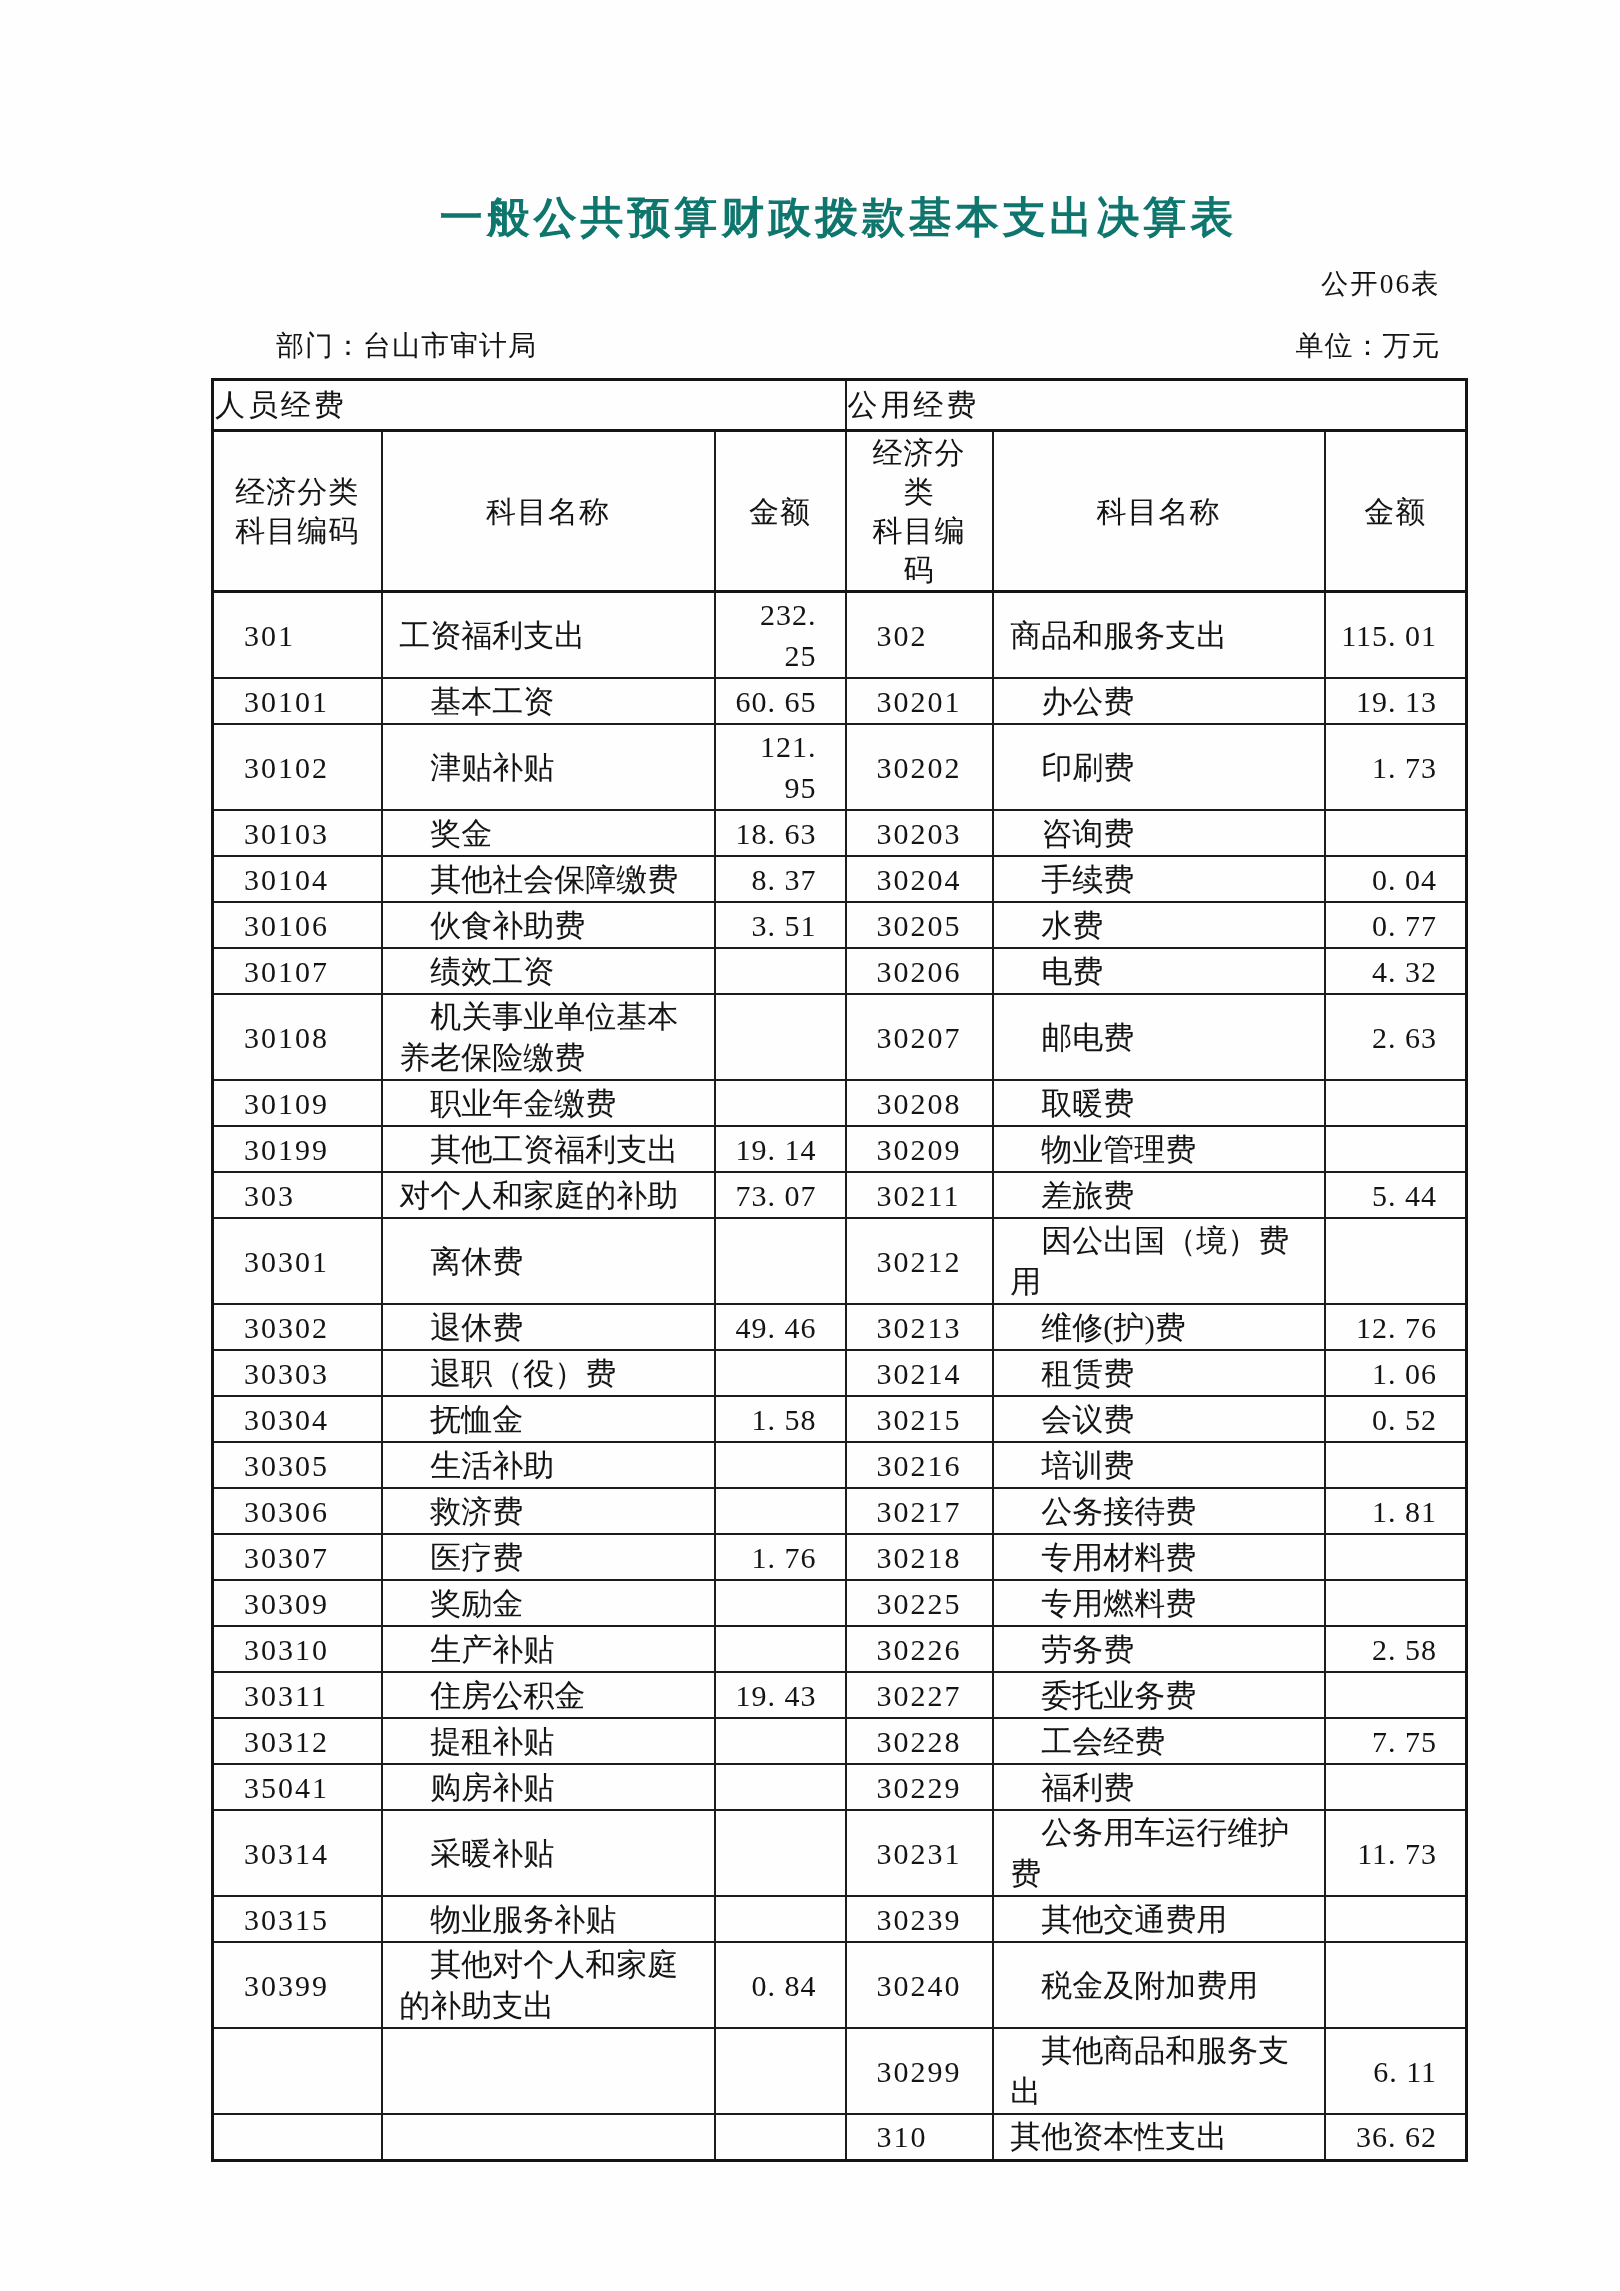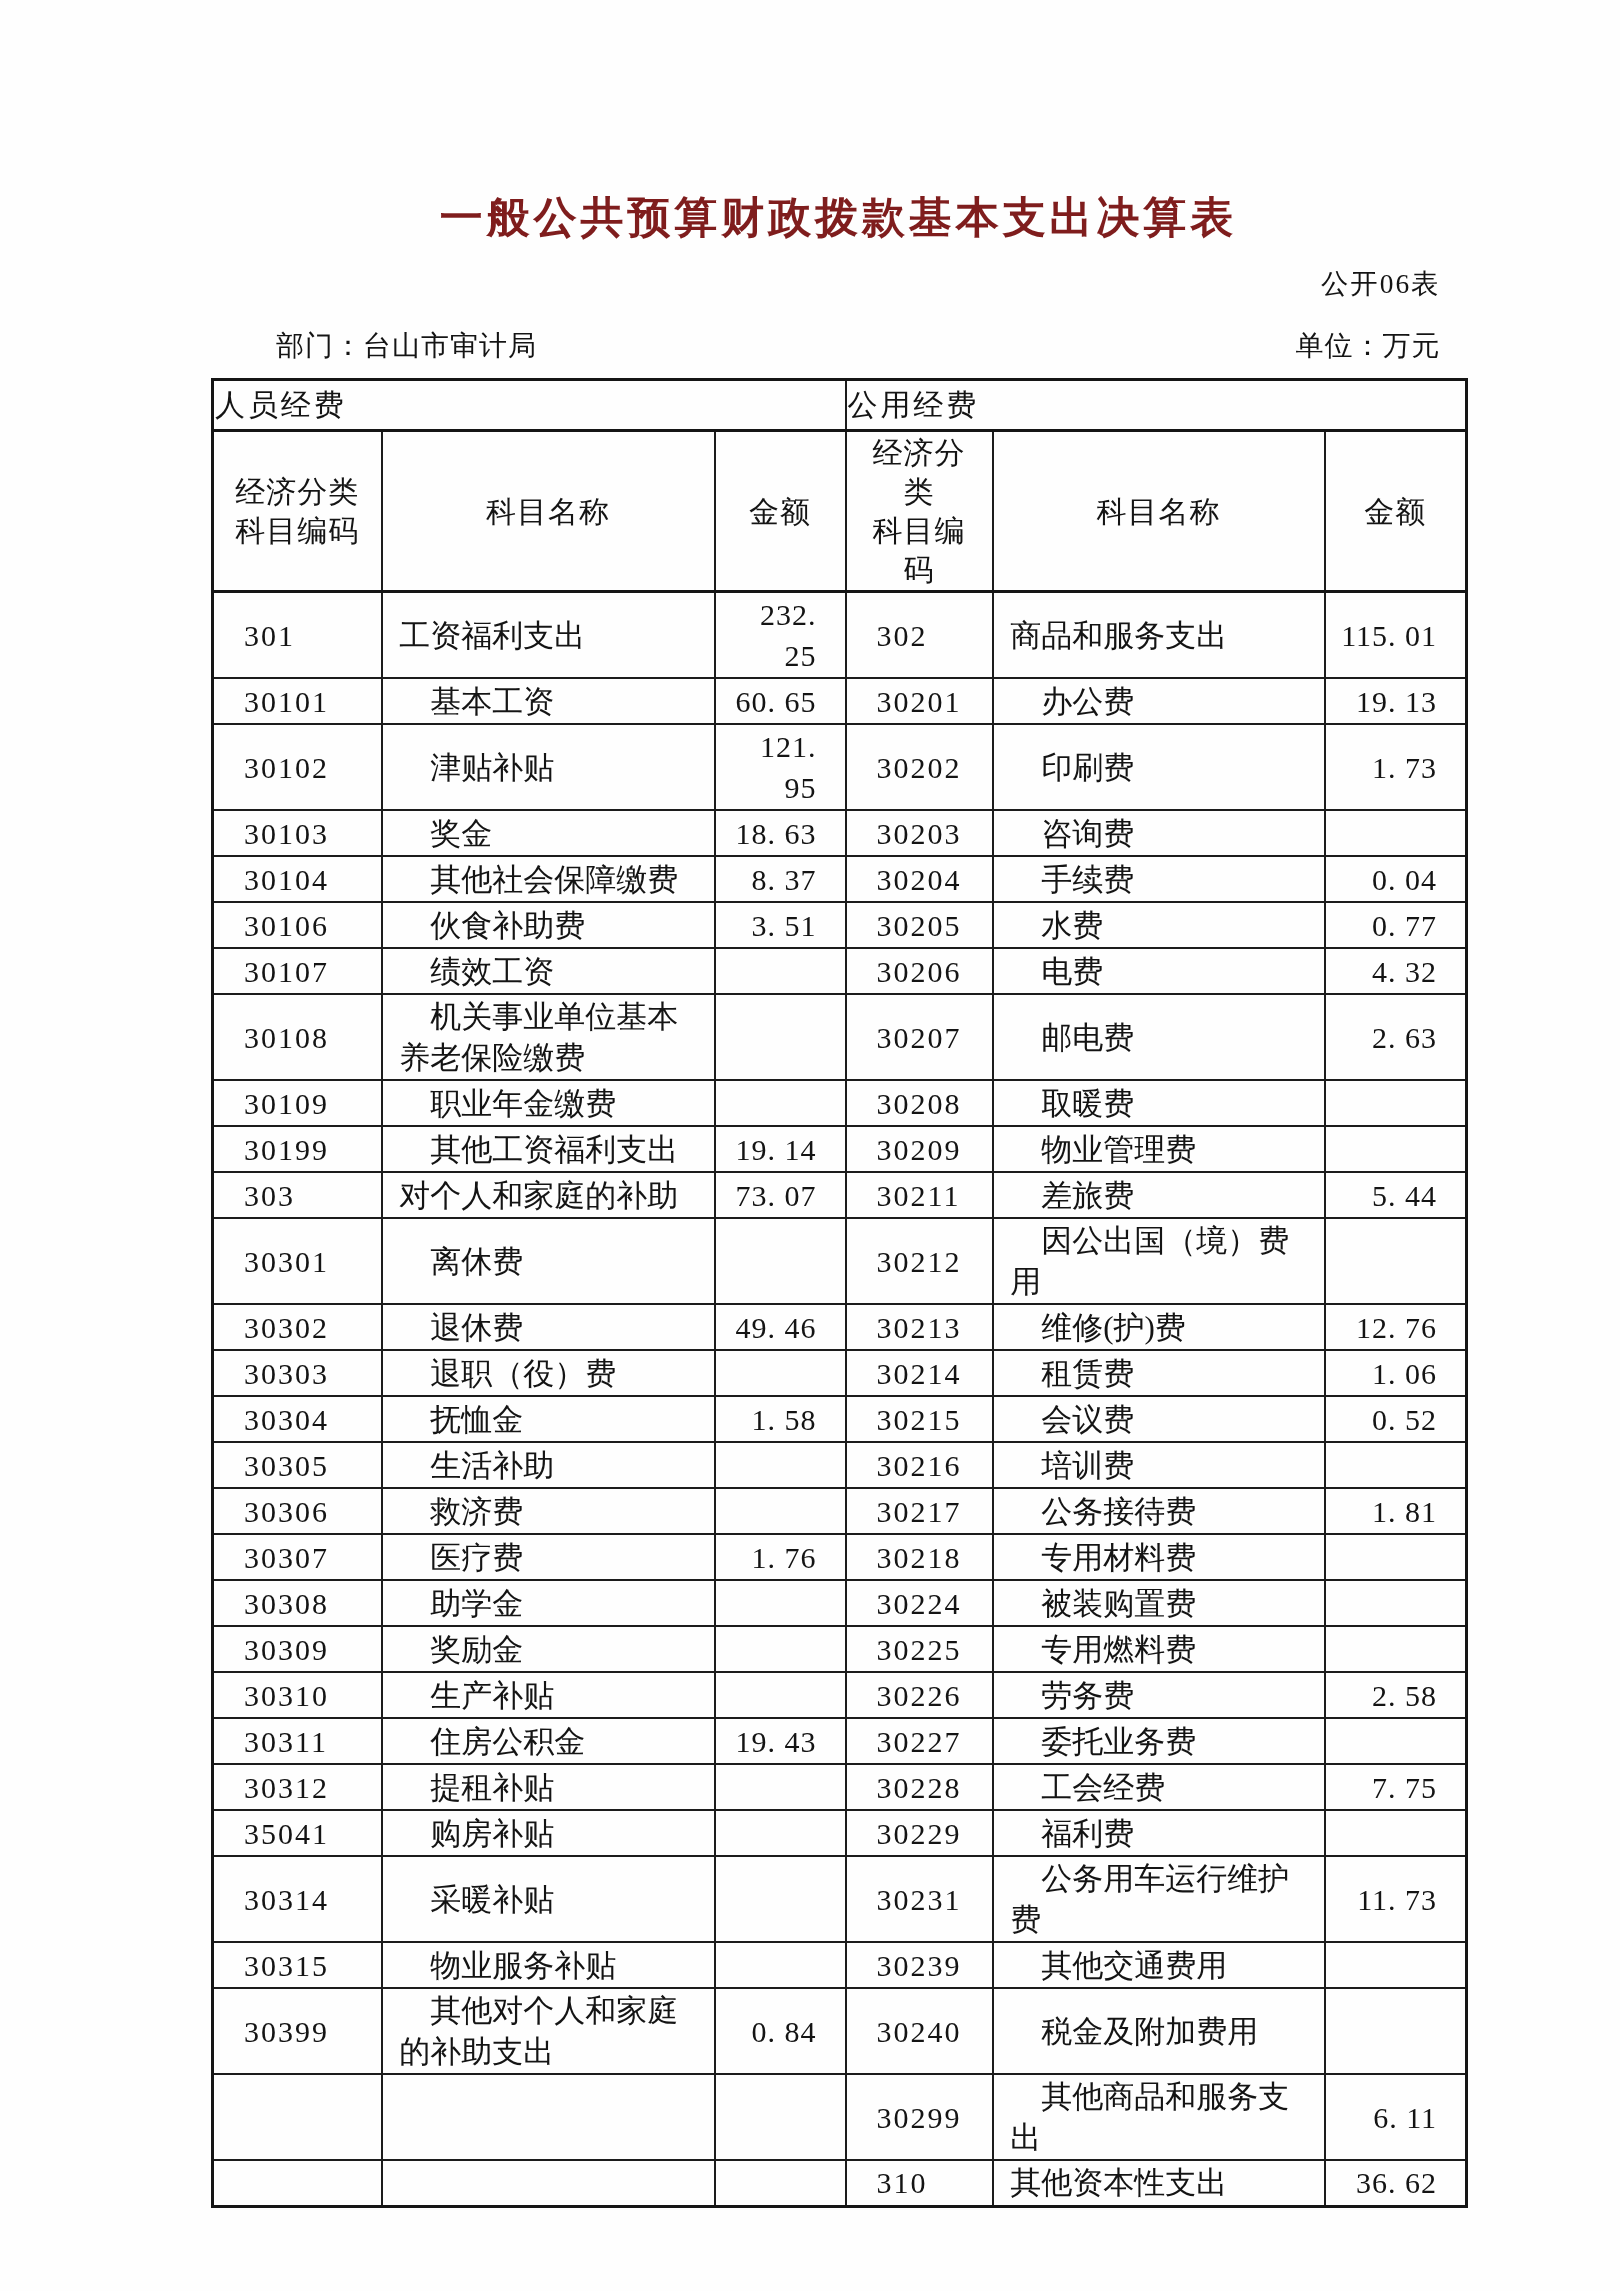--- a/index.html
+++ b/index.html
@@ -10,21 +10,21 @@
     font-family: "Liberation Serif", "DejaVu Serif", serif;
     position: relative;
     overflow: hidden;
   }
   .sheet { position: absolute; inset: 0; background: #fefefe; }
 
   .doc-title {
     position: absolute; left: 211px; top: 189px; width: 1255px;
     text-align: center;
     font-size: 43px; font-weight: bold; letter-spacing: 3.9px;
-    color: #7f1d1d;
+    color: #0f766e;
     margin: 0;
   }
   .form-label {
     position: absolute; left: 211px; top: 266px; width: 1255px;
     box-sizing: border-box; padding-right: 25.5px;
     text-align: right;
     font-size: 27.4px; letter-spacing: 2px;
   }
   .meta-row {
     position: absolute; left: 211px; top: 327px; width: 1255px;
@@ -256,28 +256,20 @@
         </tr>
         <tr>
           <td class="c-code">30307</td>
           <td class="c-name">医疗费</td>
           <td class="c-amt">1. 76</td>
           <td class="c-code">30218</td>
           <td class="c-name">专用材料费</td>
           <td class="c-amt"></td>
         </tr>
         <tr>
-          <td class="c-code">30308</td>
-          <td class="c-name">助学金</td>
-          <td class="c-amt"></td>
-          <td class="c-code">30224</td>
-          <td class="c-name">被装购置费</td>
-          <td class="c-amt"></td>
-        </tr>
-        <tr>
           <td class="c-code">30309</td>
           <td class="c-name">奖励金</td>
           <td class="c-amt"></td>
           <td class="c-code">30225</td>
           <td class="c-name">专用燃料费</td>
           <td class="c-amt"></td>
         </tr>
         <tr>
           <td class="c-code">30310</td>
           <td class="c-name">生产补贴</td>

